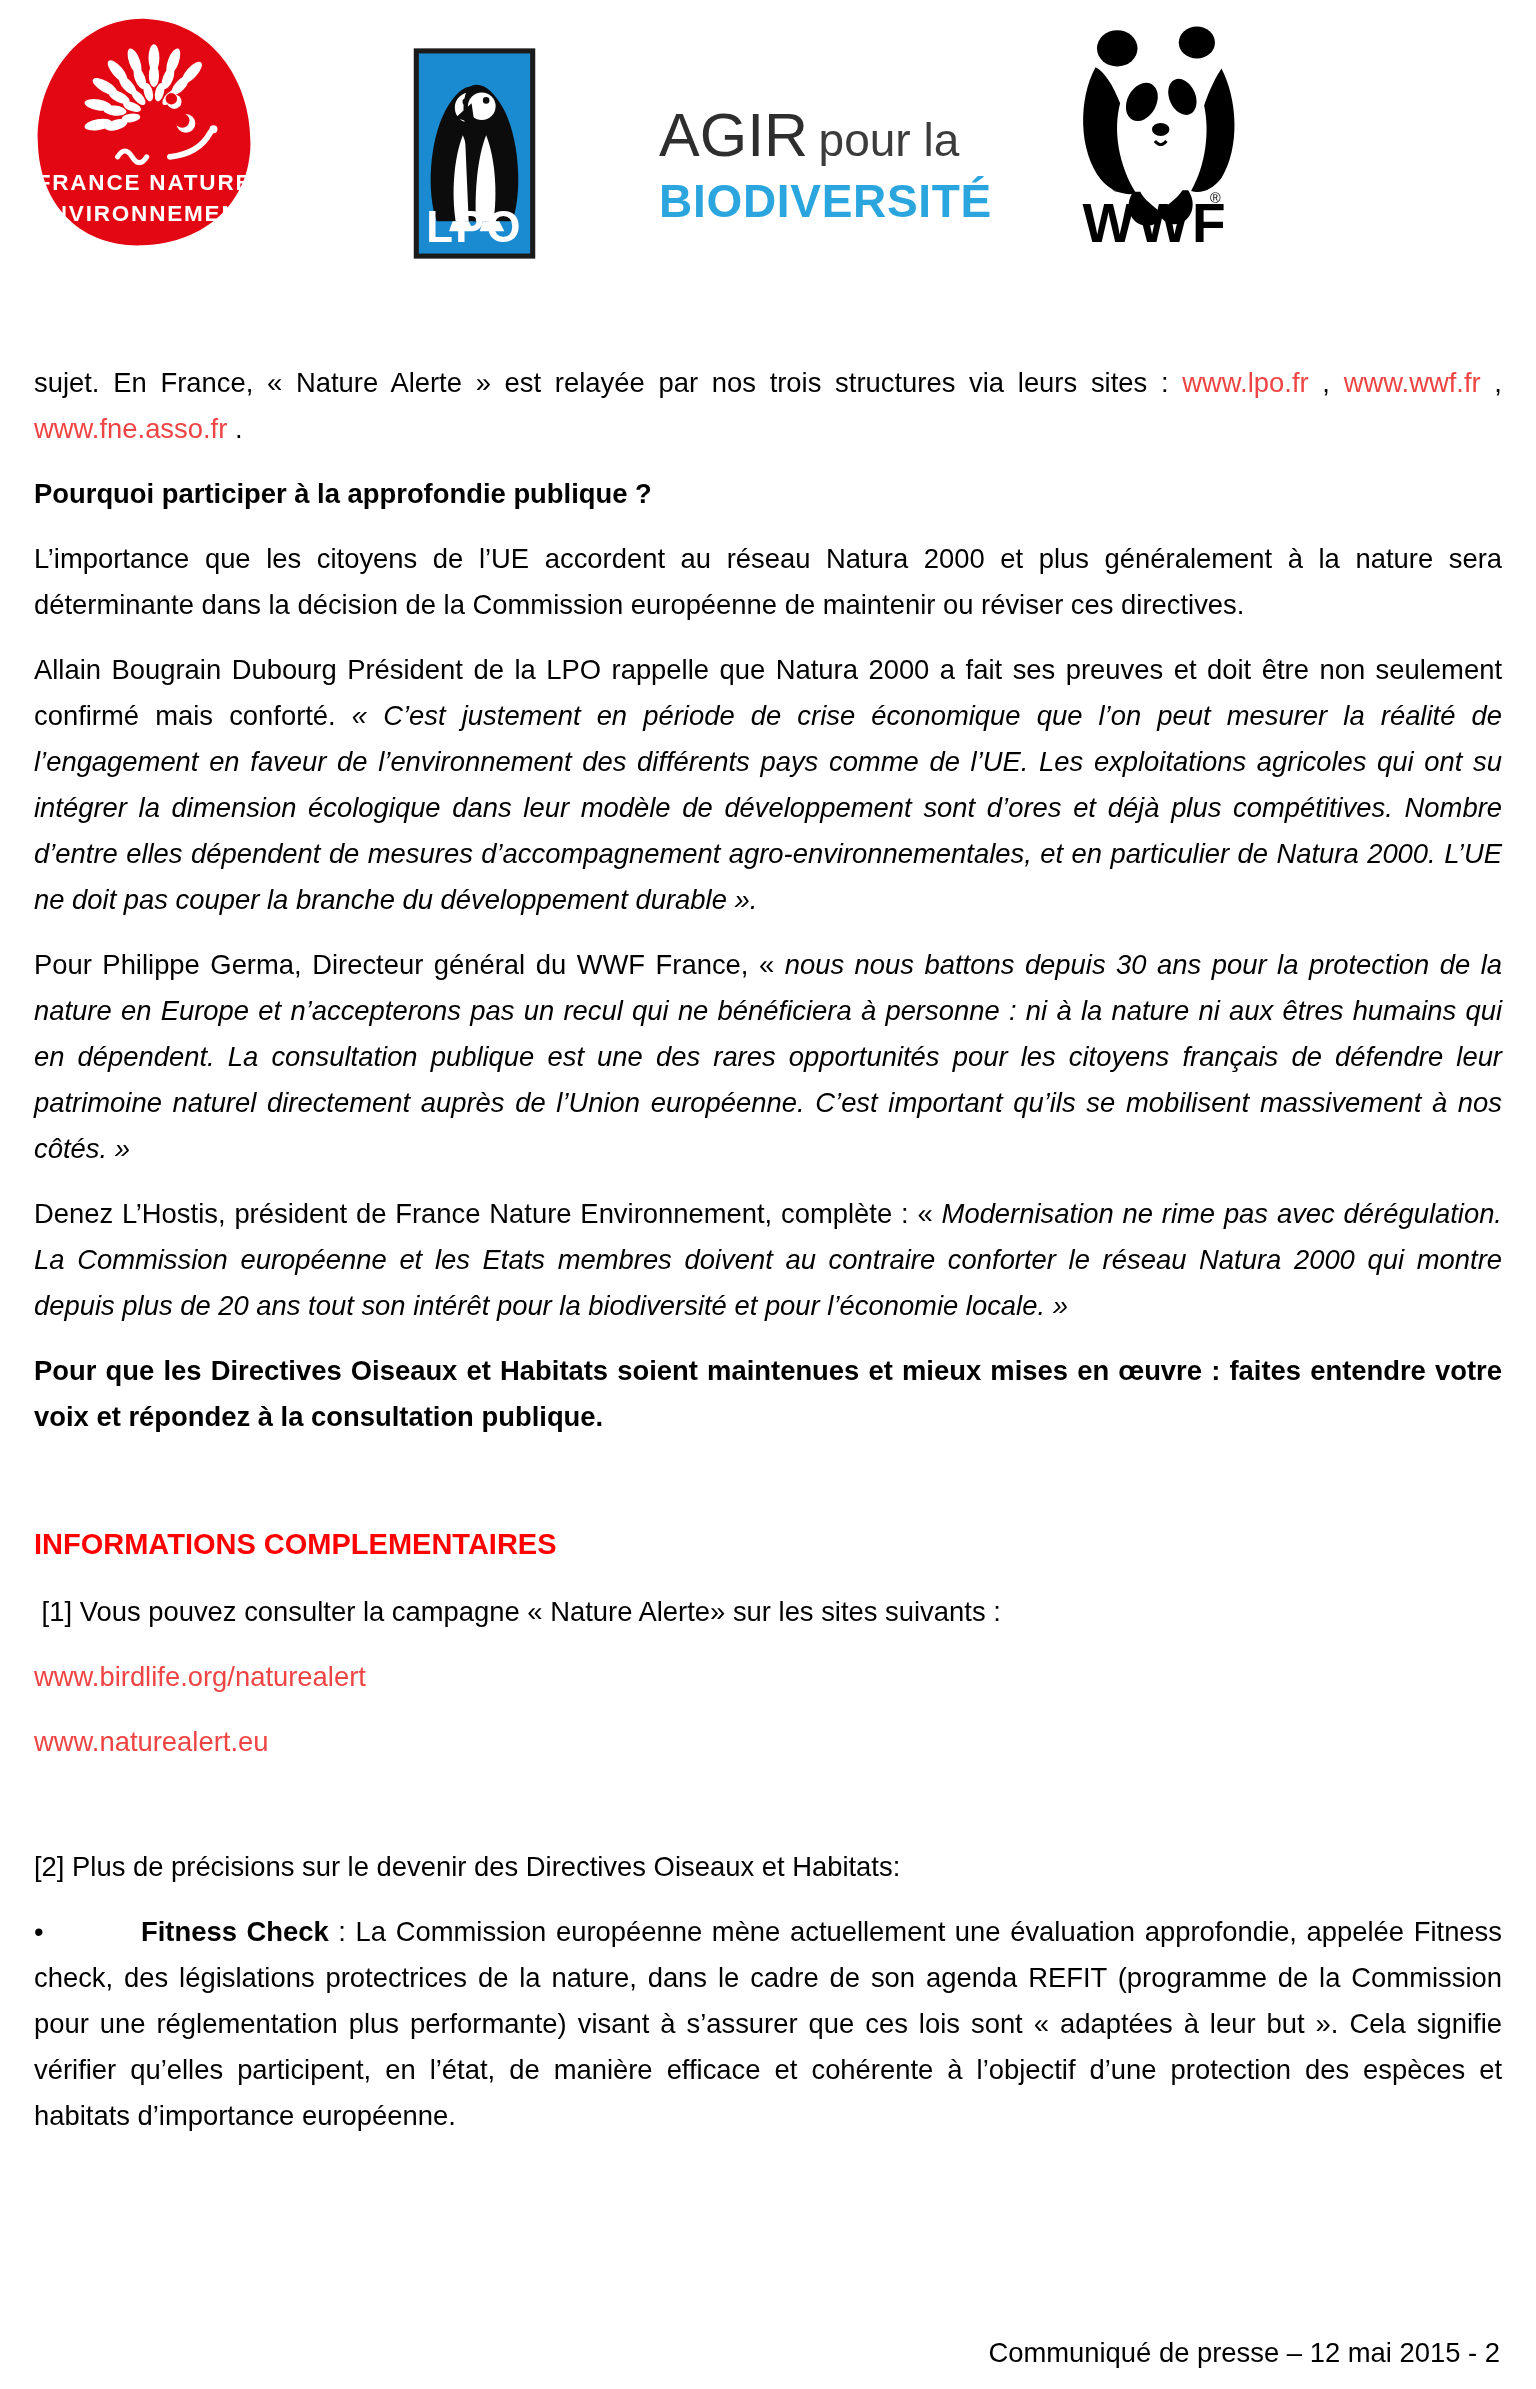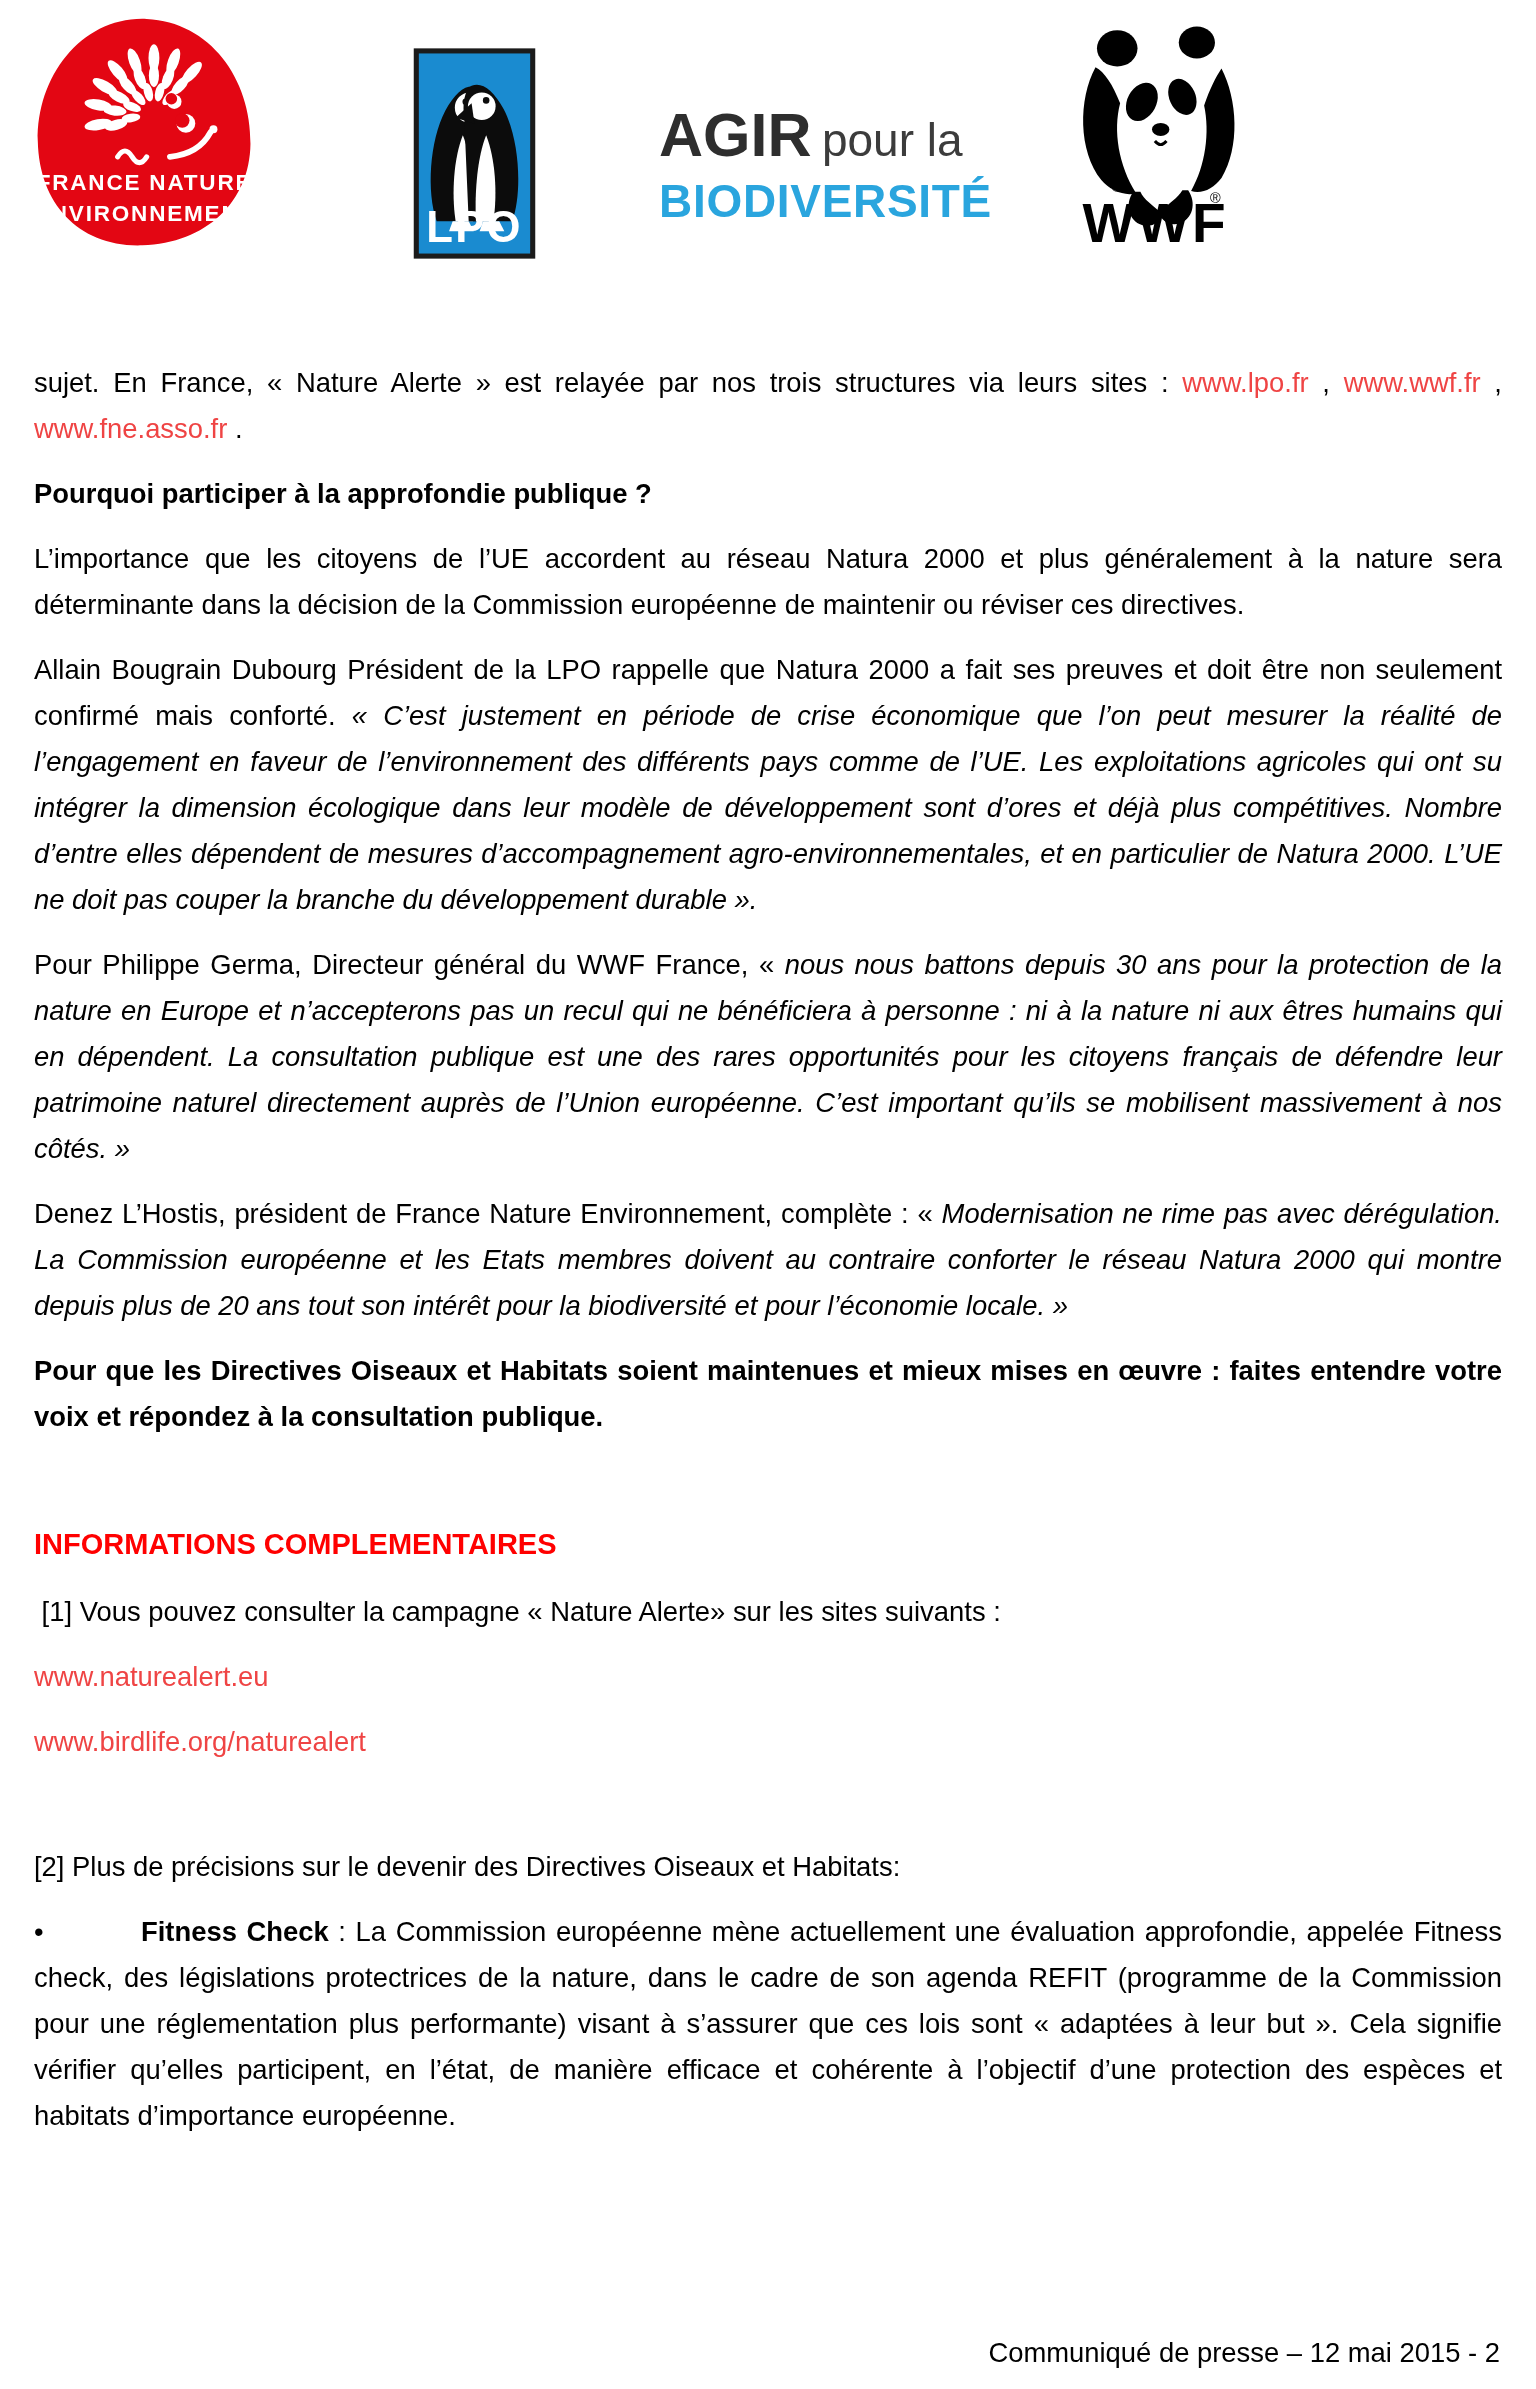--- a/index.html
+++ b/index.html
@@ -6,21 +6,21 @@
   body{
     width:1536px;height:2389px;background:#ffffff;position:relative;
     font-family:"Liberation Sans","DejaVu Sans",sans-serif;color:#000;
   }
   .page{position:absolute;inset:0;overflow:hidden;}
 
   
   .logo-fne{position:absolute;left:32px;top:14.4px;width:225px;height:237px;}
   .logo-lpo{position:absolute;left:413px;top:48px;width:123px;height:263px;}
   .logo-agir{position:absolute;left:659px;top:105px;line-height:1;white-space:nowrap;}
-  .agir-title{font-size:61px;font-weight:700;color:#2e2e2e;letter-spacing:0px;}
+  .agir-title{font-size:61px;font-weight:400;color:#2e2e2e;letter-spacing:0px;}
   .agir-subtitle{font-size:46px;font-weight:400;color:#3c3c3c;margin-left:7.2px;}
   .agir-line2{font-size:46px;font-weight:600;color:#2aa5de;letter-spacing:0.7px;margin-top:11.6px;}
   .logo-wwf{position:absolute;left:1068px;top:19px;width:181px;height:231px;}
 
   
   .content{position:absolute;left:34px;top:360px;width:1468px;font-size:27.4px;line-height:46px;}
   .content p{margin:0 0 19px 0;}
   .just{text-align:justify;}
   .b{font-weight:bold;}
   .red-heading{
@@ -148,23 +148,23 @@
     <p class="just"><span>Pour Philippe Germa, Directeur général du WWF France, « </span><i>nous nous battons depuis 30 ans pour la protection de la nature en Europe et n’accepterons pas un recul qui ne bénéficiera à personne : ni à la nature ni aux êtres humains qui en dépendent. La consultation publique est une des rares opportunités pour les citoyens français de défendre leur patrimoine naturel directement auprès de l’Union européenne. C’est important qu’ils se mobilisent massivement à nos côtés. »</i></p>
 
     <p class="just"><span>Denez L’Hostis, président de France Nature Environnement, complète : « </span><i>Modernisation ne rime pas avec dérégulation. La Commission européenne et les Etats membres doivent au contraire conforter le réseau Natura 2000 qui montre depuis plus de 20 ans tout son intérêt pour la biodiversité et pour l’économie locale. »</i></p>
 
     <p class="just b">Pour que les Directives Oiseaux et Habitats soient maintenues et mieux mises en œuvre : faites entendre votre voix et répondez à la consultation publique.</p>
 
     <h2 class="red-heading">INFORMATIONS COMPLEMENTAIRES</h2>
 
     <p>&nbsp;[1] Vous pouvez consulter la campagne « Nature Alerte» sur les sites suivants :</p>
 
+    <p><a class="lnk">www.birdlife.org/naturealert</a></p>
+
     <p><a class="lnk">www.naturealert.eu</a></p>
-
-    <p><a class="lnk">www.birdlife.org/naturealert</a></p>
 
     <p class="mt-big">[2] Plus de précisions sur le devenir des Directives Oiseaux et Habitats:</p>
 
     <p class="just"><span class="bullet">•</span><b>Fitness Check</b><span> : La Commission européenne mène actuellement une évaluation approfondie, appelée Fitness check, des législations protectrices de la nature, dans le cadre de son agenda REFIT (programme de la Commission pour une réglementation plus performante) visant à s’assurer que ces lois sont « adaptées à leur but ». Cela signifie vérifier qu’elles participent, en l’état, de manière efficace et cohérente à l’objectif d’une protection des espèces et habitats d’importance européenne.</span></p>
 
   </main>
 
   <div class="footer">
     <span>Communiqué de presse  – 12 mai 2015 - 2</span>
   </div>

